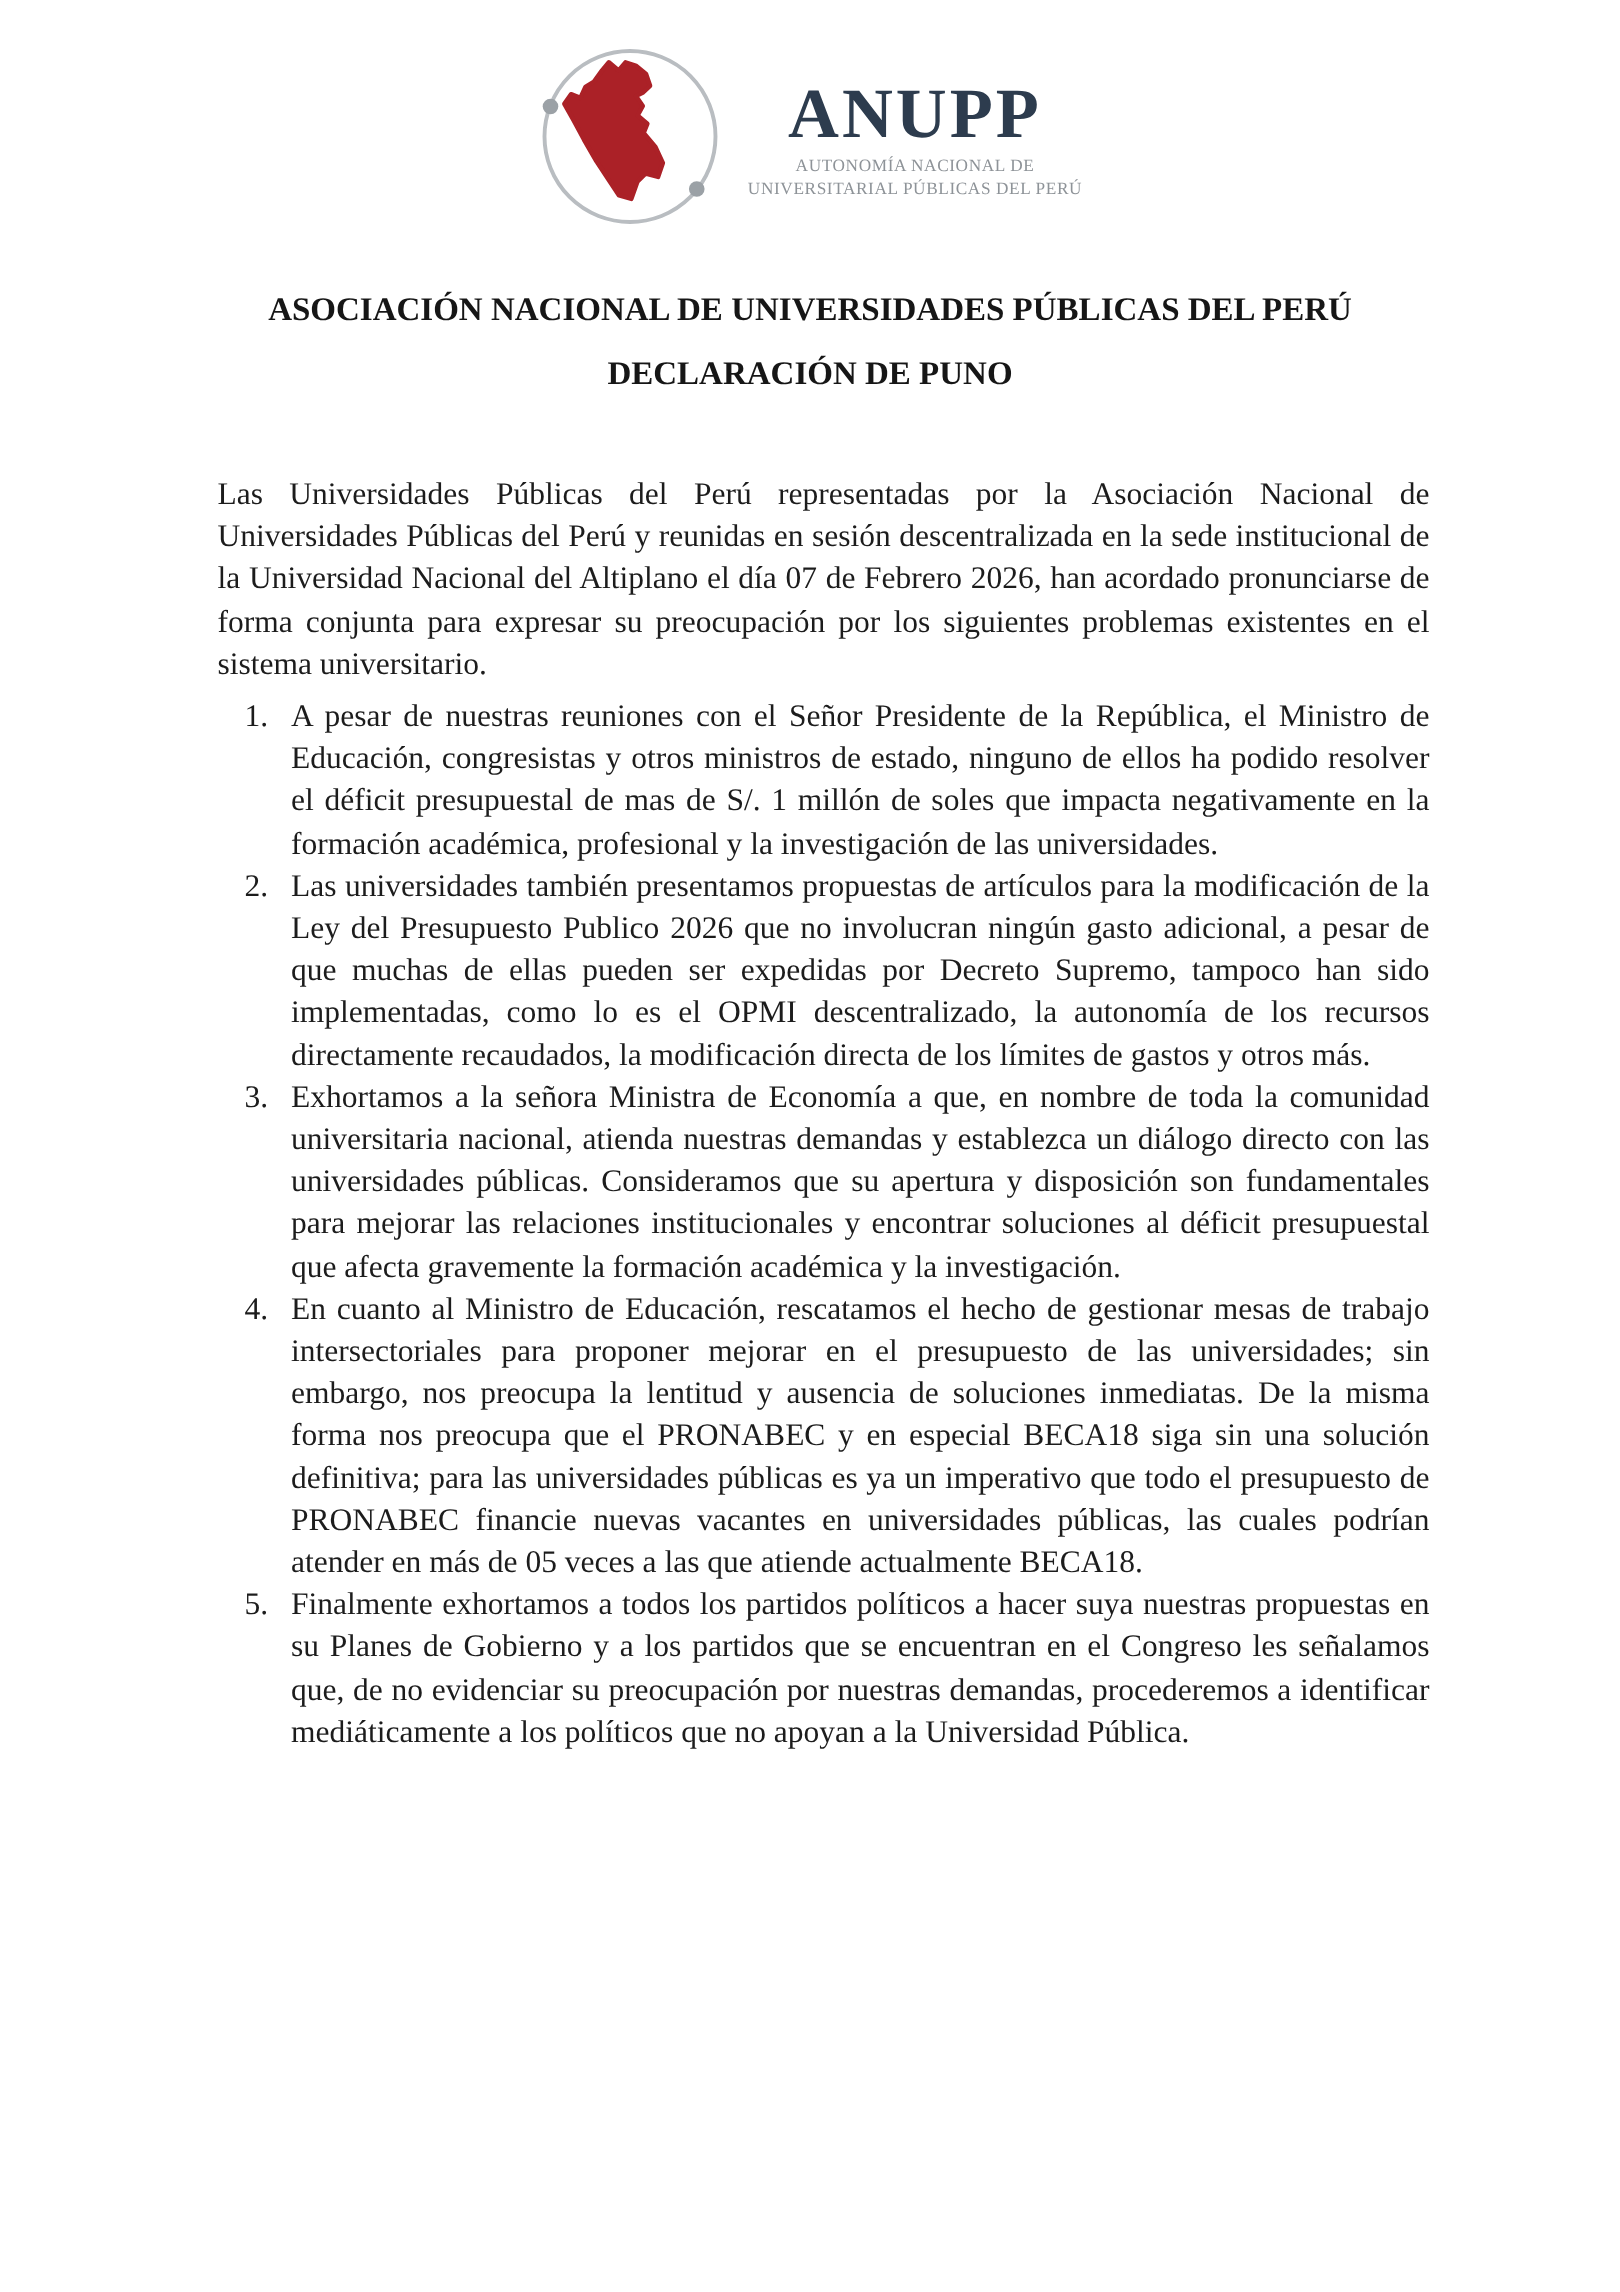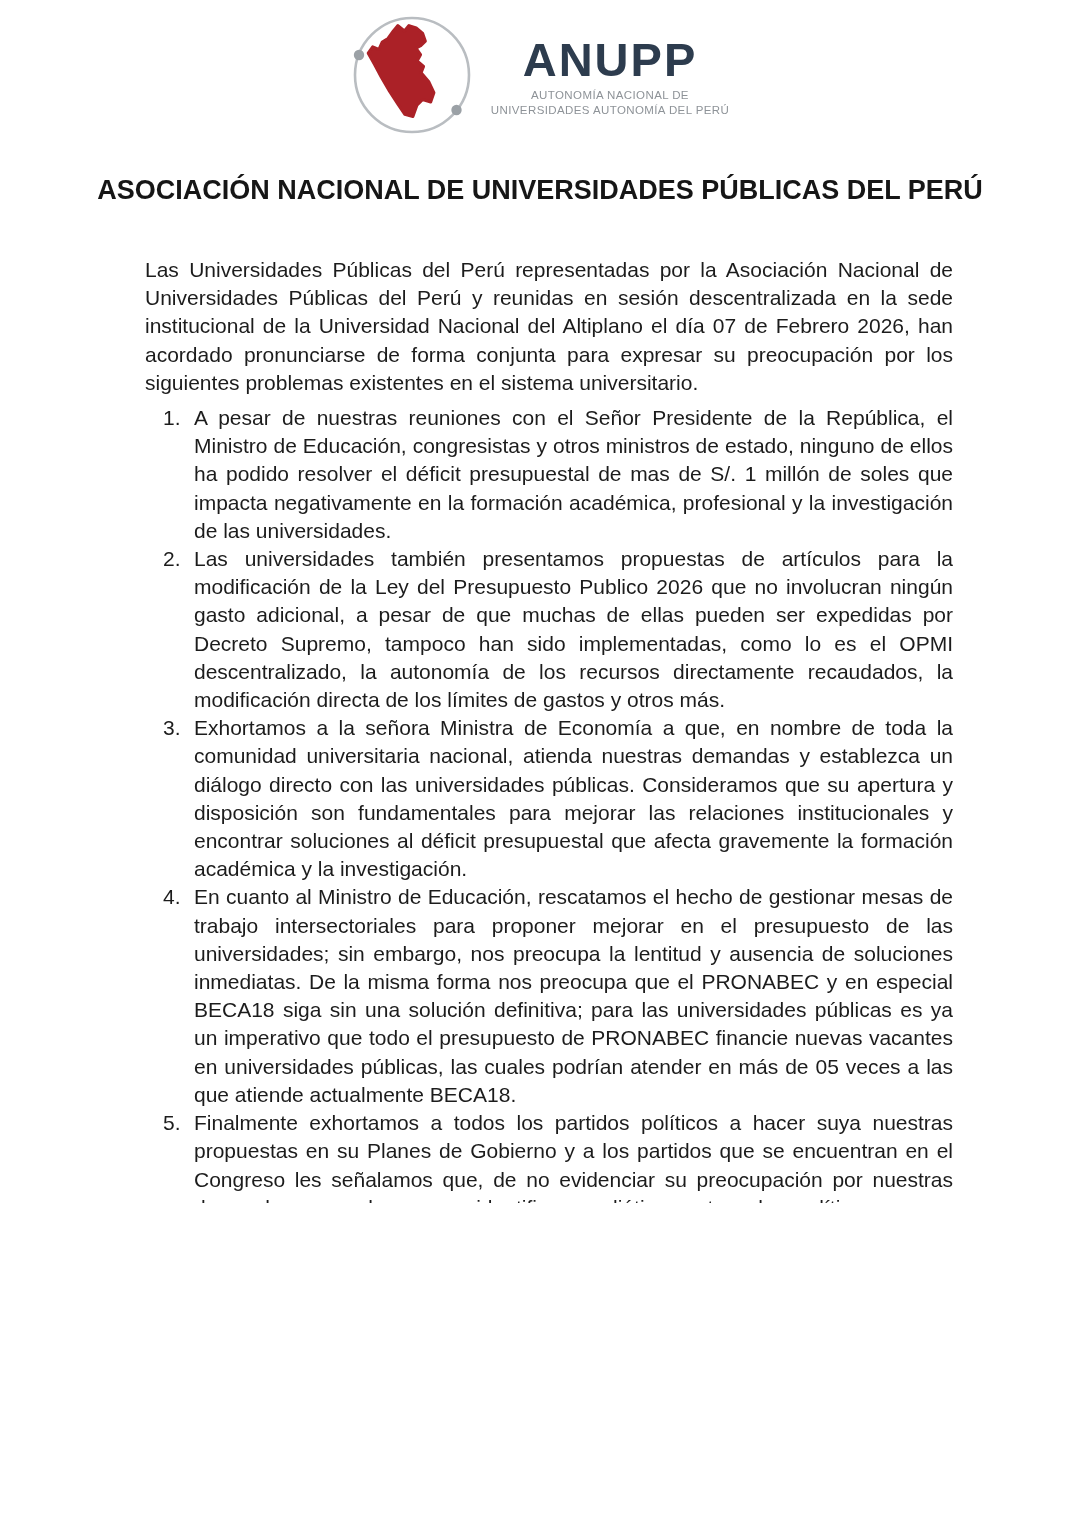--- a/index.html
+++ b/index.html
@@ -1,22 +1,22 @@
 <!DOCTYPE html>
 <html><head>
 <meta charset="utf-8">
 <style>
   html, body { margin: 0; padding: 0; background: #ffffff; }
   .page {
     position: relative;
     width: 1080px;
     height: 1203px;
-    margin: 0 auto;
+    margin: 16px auto;
     background: #ffffff;
-    font-family: Liberation Sans, sans-serif;
+    font-family: Liberation Serif, serif;
     color: #1d1d1d;
     overflow: hidden;
   }
 
   
   .logo-row {
     display: flex;
     justify-content: center;
     align-items: flex-start;
     padding-top: 14px;
@@ -37,21 +37,21 @@
     letter-spacing: 0.4px;
     line-height: 15px;
   }
   .logo-sub-first { margin-top: 6px; }
 
   
   .doc-title {
     margin-top: 40px;
     text-align: center;
     font-weight: bold;
-    font-size: 27px;
+    font-size: 22px;
     line-height: 28px;
     color: #161616;
   }
   .doc-subtitle {
     margin-top: 15px;
     text-align: center;
     font-weight: bold;
     font-size: 22px;
     line-height: 28px;
     color: #161616;
@@ -87,25 +87,26 @@
   <div class="logo-row">
     <svg class="logo-mark" viewBox="0 0 122 122" aria-hidden="true">
       <circle cx="61" cy="61" r="57" fill="none" stroke="#b9bdc1" stroke-width="2.6"></circle>
       <circle cx="8" cy="41" r="5.2" fill="#9ba1a6"></circle>
       <circle cx="105.5" cy="96" r="5.2" fill="#9ba1a6"></circle>
       <path d="M46,16 L51,11 L57,17 L62,12 L69,15 L75,21 L77,29 L72,33 L67,35 L71,42 L67,48 L73,54 L70,60 L77,70 L81,81 L77,90 L69,87 L63,92 L58,103 L50,100 L44,89 L37,76 L30,61 L24,47 L19,36 L24,30 L30,33 L34,26 L40,23 Z" fill="#ab2127" stroke="#ab2127" stroke-width="3" stroke-linejoin="round" transform="rotate(-5 55 58)"></path>
     </svg>
     <div class="logo-text">
       <div class="logo-acronym">ANUPP</div>
       <div class="logo-sub logo-sub-first">AUTONOMÍA NACIONAL DE</div>
-      <div class="logo-sub">UNIVERSIDADES AUTONOMÍA DEL PERÚ</div>
+      <div class="logo-sub">UNIVERSITARIAL PÚBLICAS DEL PERÚ</div>
     </div>
   </div>
 
   <div class="doc-title">ASOCIACIÓN NACIONAL DE UNIVERSIDADES PÚBLICAS DEL PERÚ</div>
+  <div class="doc-subtitle">DECLARACIÓN DE PUNO</div>
 
   <div class="content">
     <p class="intro">Las Universidades Públicas del Perú representadas por la Asociación Nacional de Universidades Públicas del Perú y reunidas en sesión descentralizada en la sede institucional de la Universidad Nacional del Altiplano el día 07 de Febrero 2026, han acordado pronunciarse de forma conjunta para expresar su preocupación por los siguientes problemas existentes en el sistema universitario.</p>
 
     <div class="list">
       <div class="list-item">
         <span class="list-item-number">1.</span>
         <span class="list-item-text">A pesar de nuestras reuniones con el Señor Presidente de la República, el Ministro de Educación, congresistas y otros ministros de estado, ninguno de ellos ha podido resolver el déficit presupuestal de mas de S/. 1 millón de soles que impacta negativamente en la formación académica, profesional y la investigación de las universidades.</span>
       </div>
       <div class="list-item">

